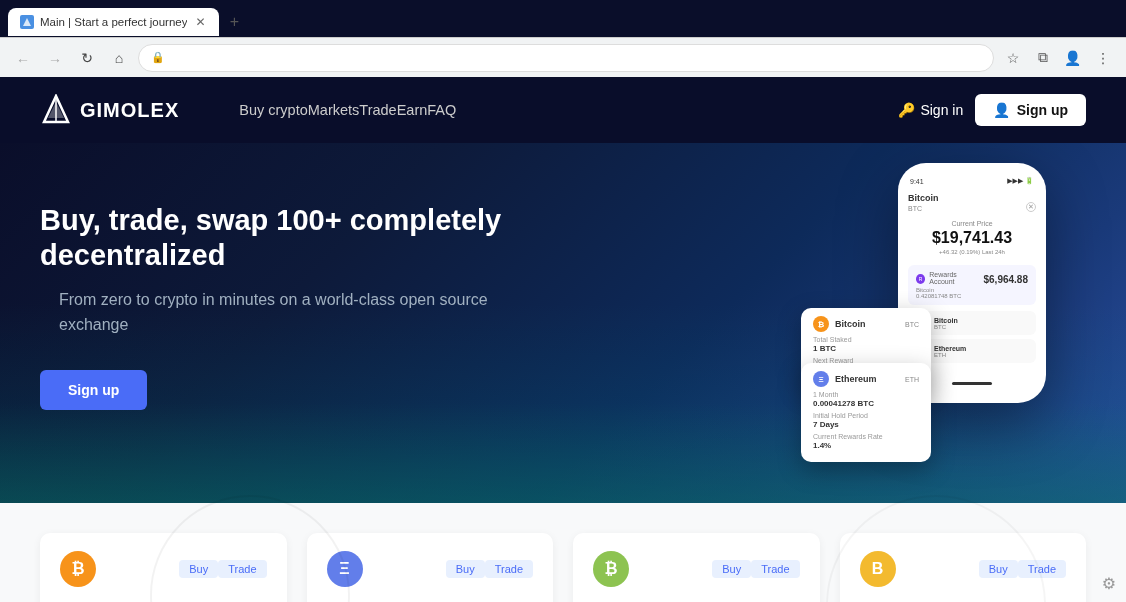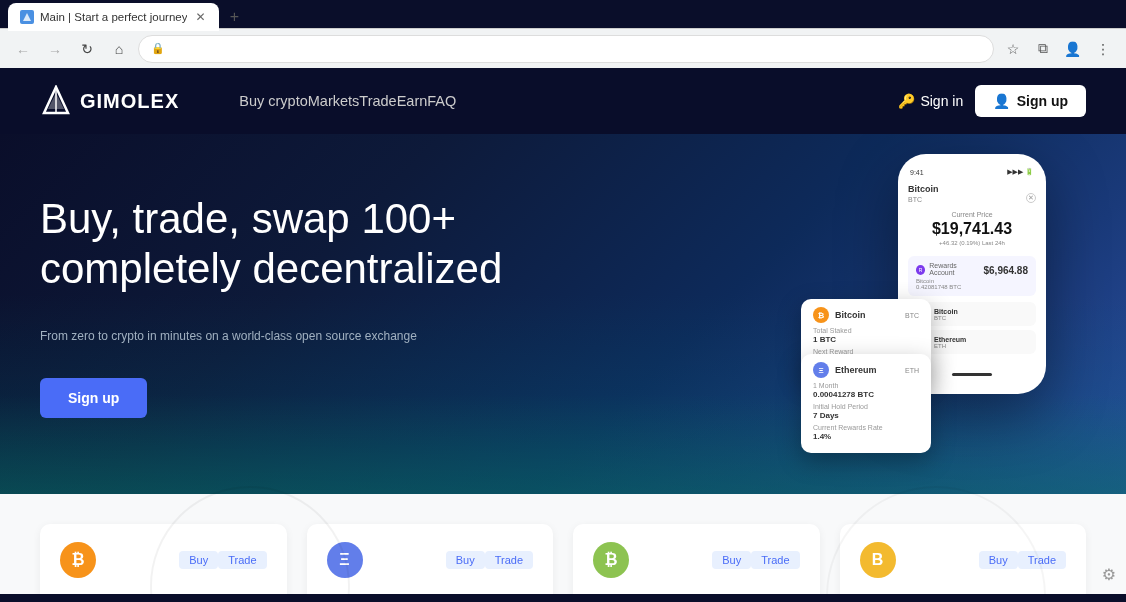--- a/index.html
+++ b/index.html
@@ -1,17 +1,17 @@
 <!DOCTYPE html>
 <html><head>
   <meta charset="utf-8">
   <style>
     * { margin: 0; padding: 0; box-sizing: border-box; }
     body { font-family: -apple-system, BlinkMacSystemFont, 'Segoe UI', sans-serif; width: 1126px; height: 602px; overflow: hidden; background: #0a0e2a; }
-    .browser-tab-bar { display: flex; align-items: center; padding: 6px 8px 0; height: 28px; gap: 2px; }
+    .browser-tab-bar { display: flex; align-items: center; padding: 6px 8px 0; height: 37px; gap: 2px; }
     .browser-tab { background: #fff; border-radius: 8px 8px 0 0; padding: 6px 12px; display: flex; align-items: center; gap: 6px; font-size: 12px; color: #333; min-width: 180px; max-width: 220px; height: 28px; }
     .browser-tab-favicon { width: 14px; height: 14px; background: #4a90e2; border-radius: 2px; display: flex; align-items: center; justify-content: center; }
     .browser-tab-title { font-size: 11.5px; color: #333; flex: 1; white-space: nowrap; overflow: hidden; text-overflow: ellipsis; }
     .browser-tab-close { color: #666; font-size: 12px; cursor: pointer; width: 14px; height: 14px; display: flex; align-items: center; justify-content: center; border-radius: 50%; }
     .new-tab-btn { width: 26px; height: 26px; display: flex; align-items: center; justify-content: center; color: #555; font-size: 16px; cursor: pointer; border-radius: 50%; }
     .browser-toolbar { background: #f1f3f4; display: flex; align-items: center; padding: 6px 10px; gap: 6px; height: 40px; border-top: 1px solid #ccc; }
     .nav-btn { width: 26px; height: 26px; display: flex; align-items: center; justify-content: center; color: #444; cursor: pointer; border-radius: 50%; font-size: 14px; }
     .nav-btn.disabled { color: #aaa; cursor: default; }
     .address-bar { flex: 1; background: #fff; border: 1px solid #ddd; border-radius: 20px; padding: 4px 12px; display: flex; align-items: center; gap: 6px; height: 28px; }
     .address-bar-lock { color: #666; font-size: 11px; }
@@ -31,22 +31,22 @@
     .nav-link { color: #ccc; font-size: 14.5px; cursor: pointer; text-decoration: none; }
     .rewards-btn { background: #7c3aed; color: #fff; padding: 8px 18px; border-radius: 6px; font-size: 13.5px; cursor: pointer; white-space: nowrap; }
     .nav-auth { display: flex; align-items: center; gap: 12px; margin-left: auto; }
     .sign-in-btn { color: #fff; font-size: 14px; cursor: pointer; display: flex; align-items: center; gap: 5px; }
     .sign-up-btn { background: #fff; color: #111; padding: 8px 18px; border-radius: 6px; font-size: 14px; font-weight: 600; cursor: pointer; display: flex; align-items: center; gap: 6px; }
 
     
     .hero { background: linear-gradient(135deg, #0a0e2a 0%, #0d1a3a 30%, #0d2a5a 60%, #1a3a7a 80%, #2a4fa0 100%); min-height: 360px; padding: 60px 40px 40px; display: flex; align-items: flex-start; position: relative; overflow: hidden; }
     .hero::before { content: ''; position: absolute; bottom: 0; left: 0; right: 0; height: 200px; background: linear-gradient(to bottom, transparent, rgba(0,100,120,0.3)); pointer-events: none; }
     .hero-content { max-width: 480px; z-index: 2; }
-    .hero-title { color: #fff; font-size: 42px; font-weight: 400; line-height: 1.2; margin-bottom: 32px; }
-    .hero-subtitle { color: #a0b0c0; font-size: 12px; line-height: 1.6; margin-bottom: 32px; }
+    .hero-title { color: #fff; font-size: 29px; font-weight: 700; line-height: 1.2; margin-bottom: 14px; }
+    .hero-subtitle { color: #a0b0c0; font-size: 16px; line-height: 1.6; margin-bottom: 32px; margin-left: 19px; }
     .hero-form { display: flex; gap: 12px; }
     .email-input { background: rgba(255,255,255,0.1); border: 1px solid rgba(255,255,255,0.2); border-radius: 6px; padding: 12px 16px; color: #ccc; font-size: 14px; width: 240px; outline: none; }
     .email-input::placeholder { color: #888; }
     .signup-btn { background: #4a6cf7; color: #fff; border: none; padding: 12px 28px; border-radius: 6px; font-size: 14px; font-weight: 600; cursor: pointer; }
 
     
     .phone-mockup { position: absolute; right: 80px; top: 20px; z-index: 2; }
     .phone { background: #fff; border-radius: 28px; width: 148px; padding: 14px 10px; box-shadow: 0 20px 60px rgba(0,0,0,0.4); position: relative; }
     .phone-status { display: flex; justify-content: space-between; align-items: center; font-size: 7px; color: #333; margin-bottom: 8px; padding: 0 2px; }
     .phone-content { }

